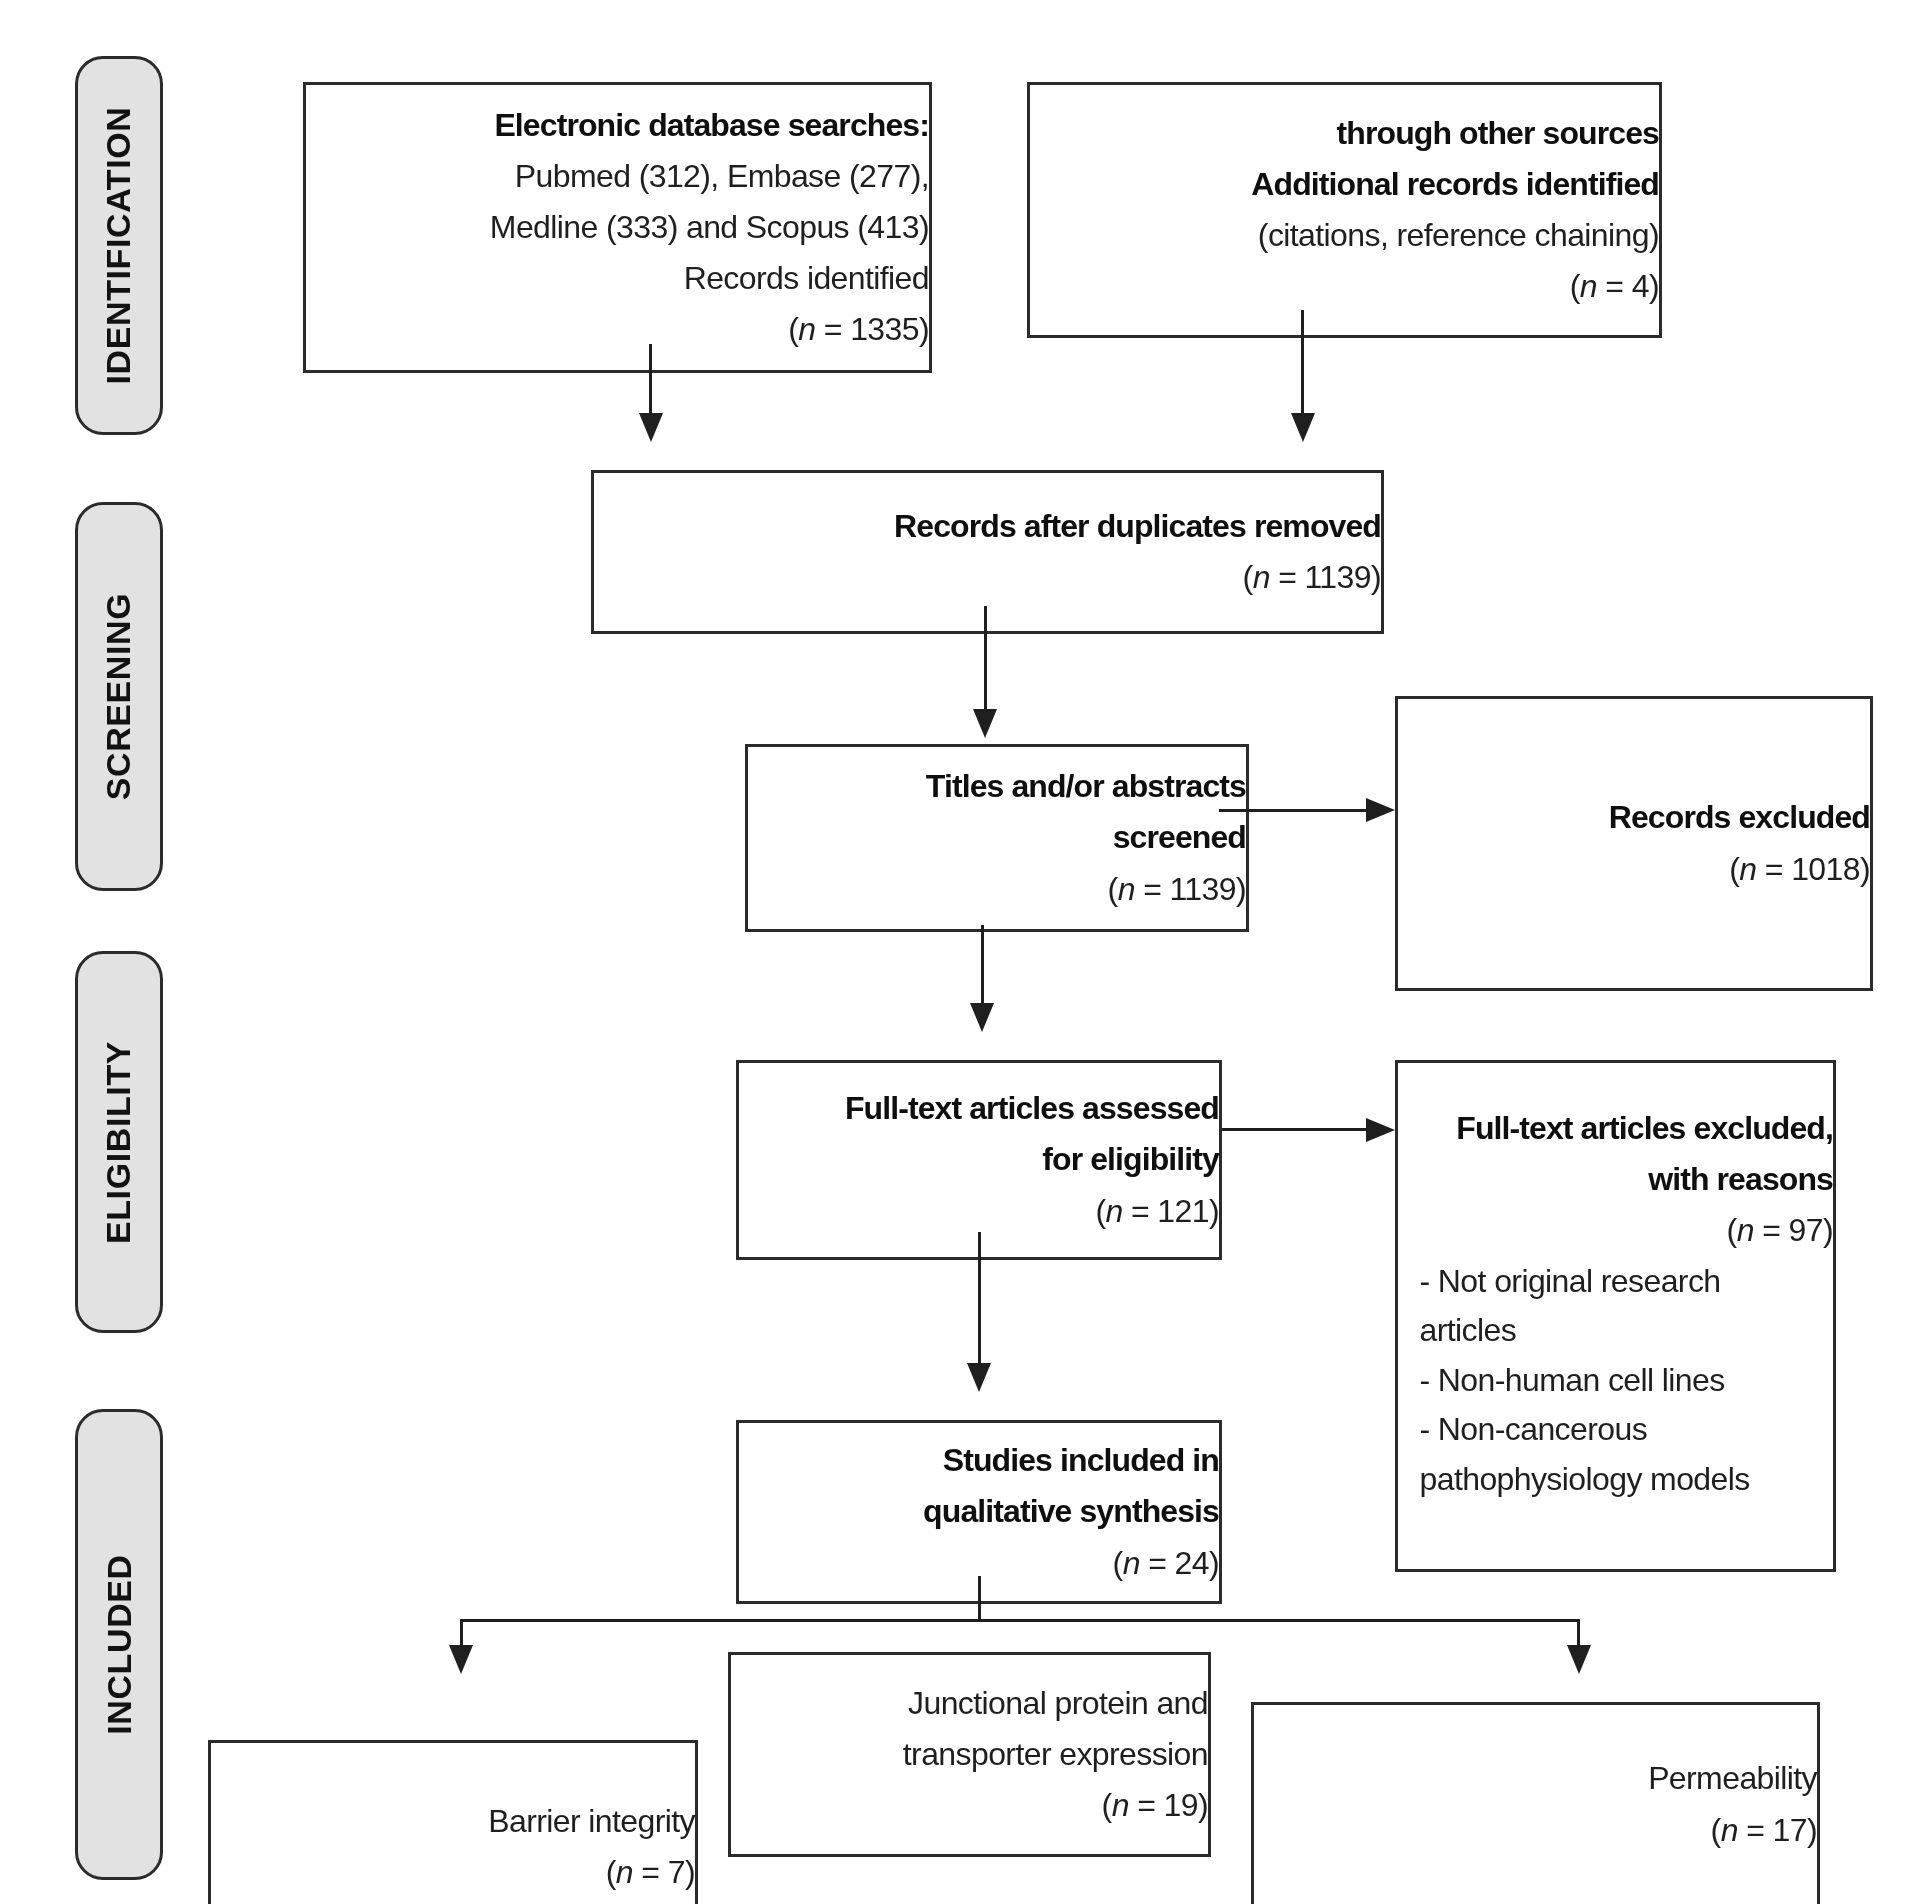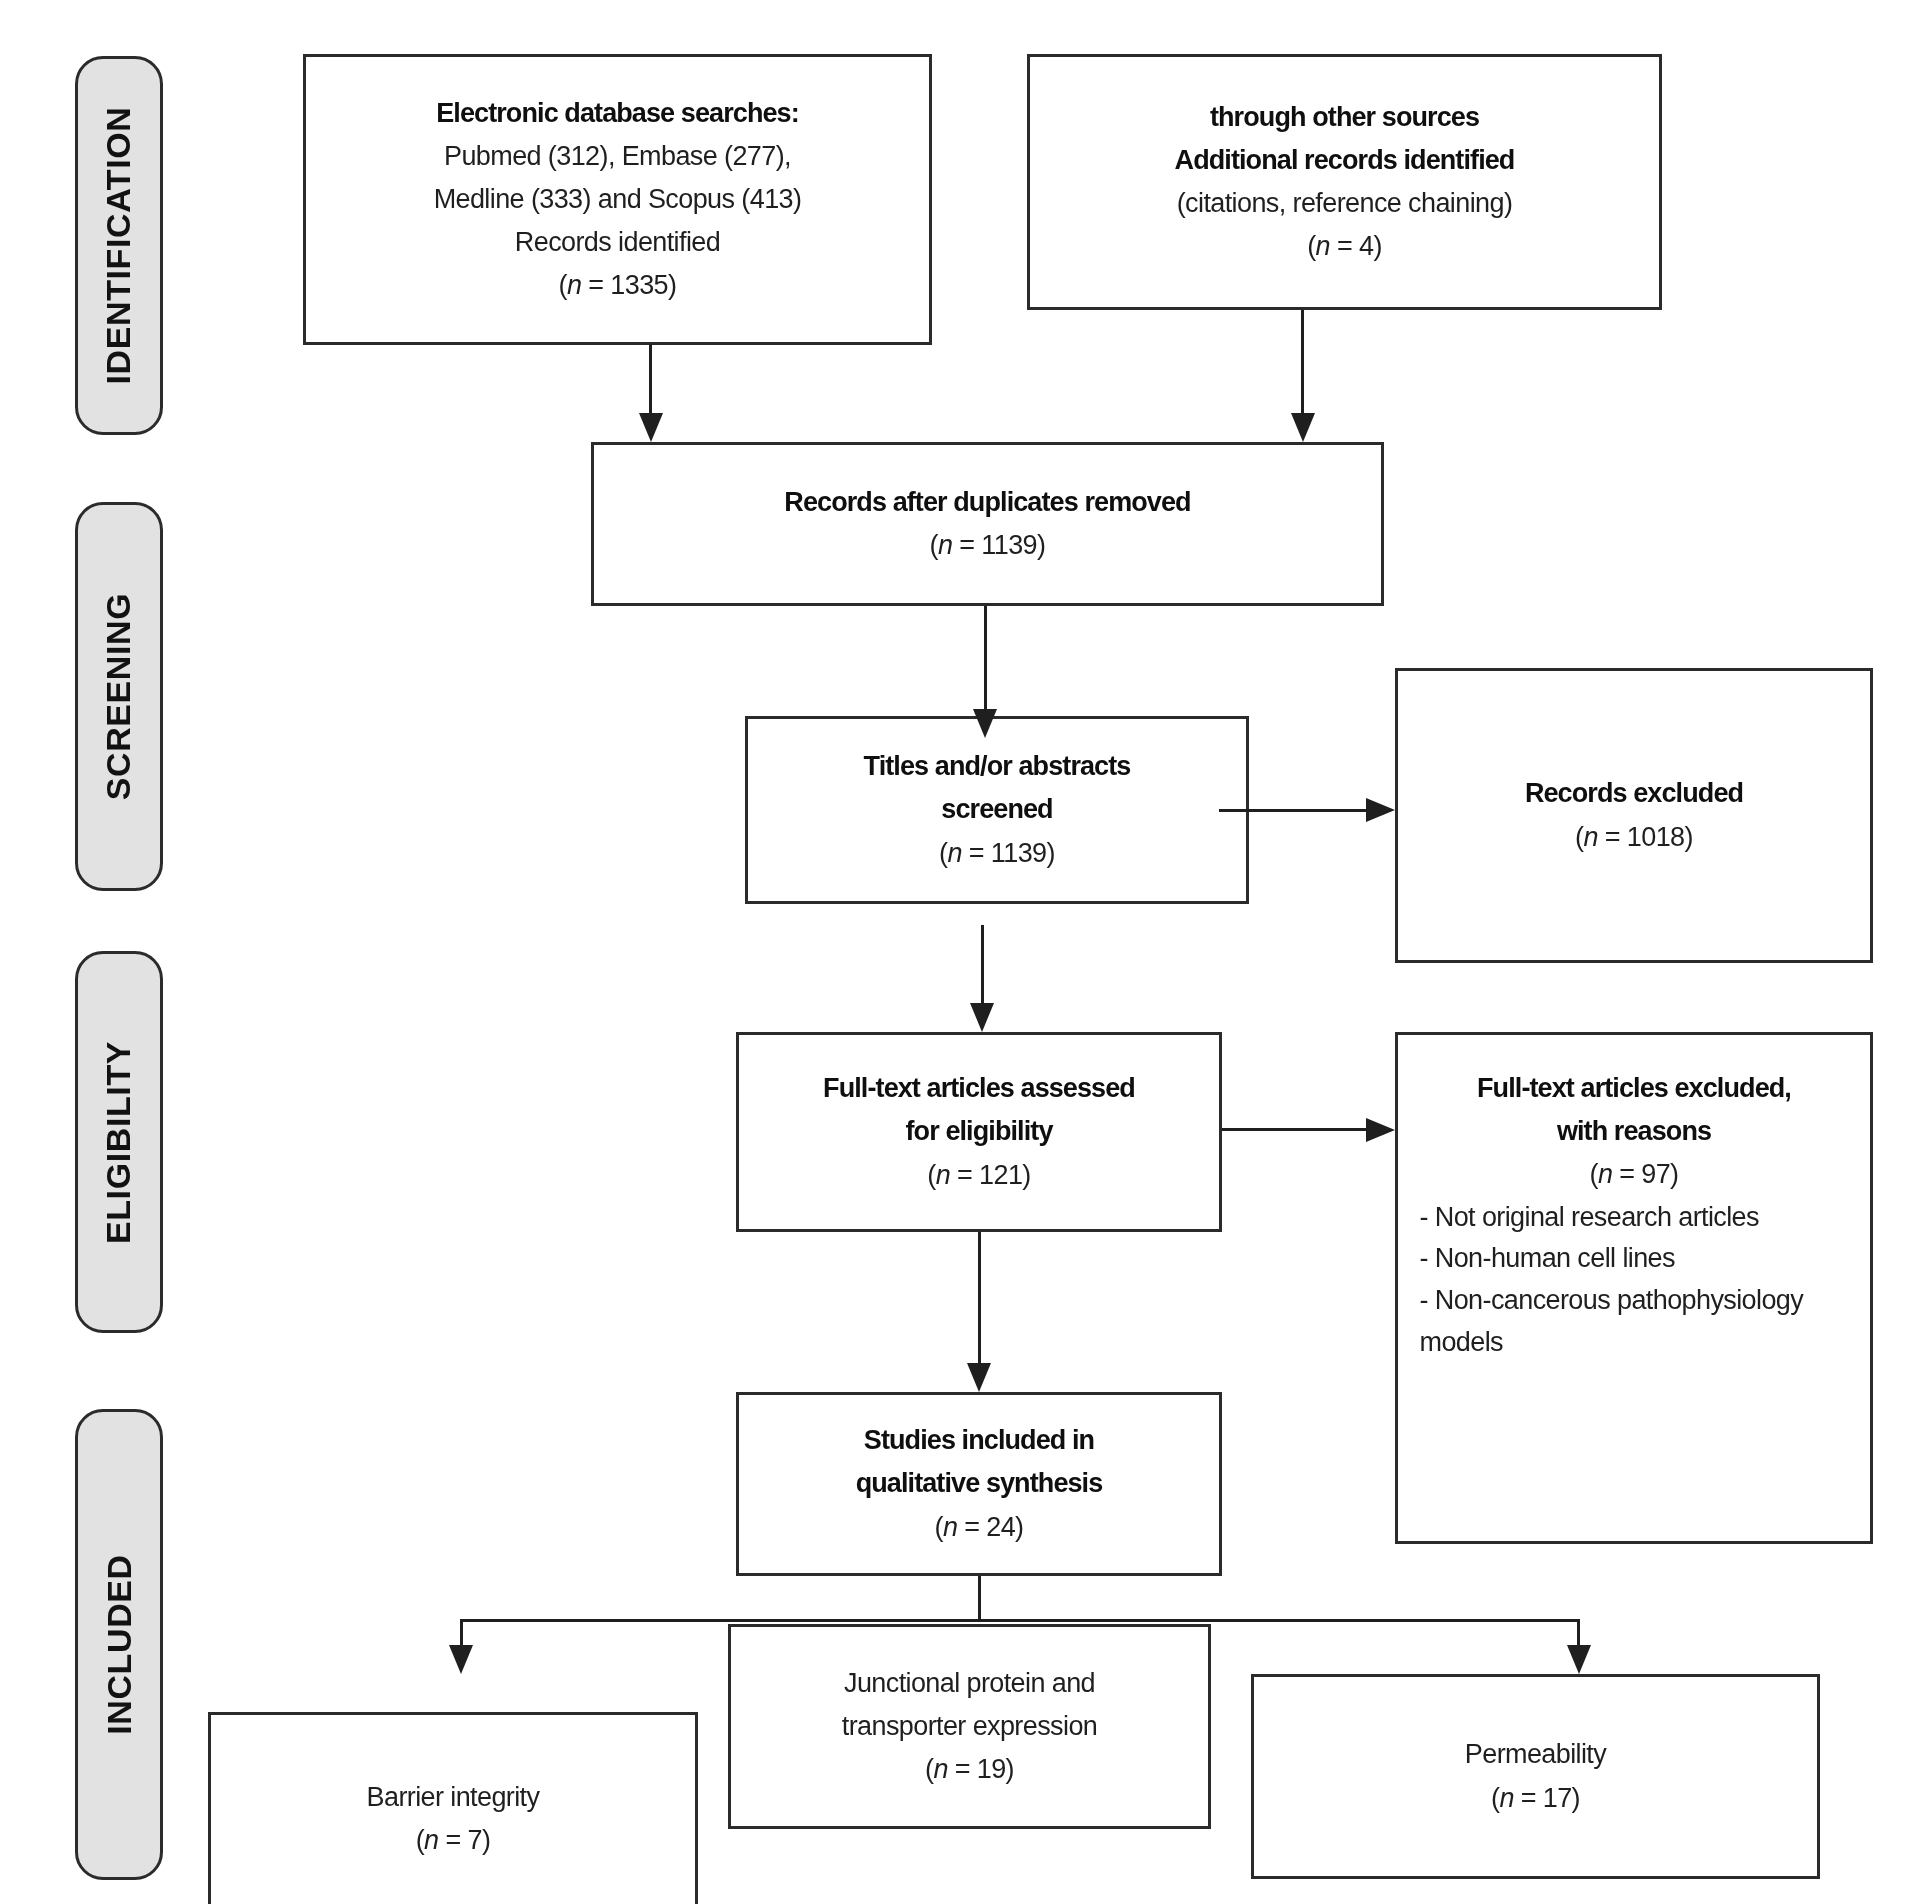--- a/index.html
+++ b/index.html
@@ -40,46 +40,47 @@
   #stage-included{top:1409px;height:471px;}
 
   
   .box{
     position:absolute;
     background:#ffffff;
     border:3.2px solid #2b2b2b;
     box-sizing:border-box;
     display:flex;
     flex-direction:column;
-    align-items:center;
+    align-items:flex-end;
     justify-content:center;
     text-align:center;
-    font-size:27px;
+    font-size:32px;
     line-height:1.6;
     letter-spacing:-0.6px;
     color:#1f1f1f;
+    margin-top:28px;
   }
   .box .t{font-weight:700;letter-spacing:-0.9px;color:#0f0f0f;}
   .box i{font-style:italic;}
   .items{
     align-self:stretch;
     text-align:left;
     padding:0 21.5px;
   }
   .items div{line-height:1.55;}
   #box-electronic{left:303px;top:54px;width:629px;height:291px;}
   #box-additional{left:1027px;top:54px;width:635px;height:256px;}
   #box-duplicates{left:591px;top:442px;width:793px;height:164px;}
   #box-screened{left:745px;top:716px;width:504px;height:188px;}
   #box-records-excluded{left:1395px;top:668px;width:478px;height:295px;}
   #box-fulltext-assessed{left:736px;top:1032px;width:486px;height:200px;}
   #box-fulltext-excluded{
-    left:1395px;top:1032px;width:478px;height:512px;
+    left:1395px;top:1032px;width:441px;height:512px;
     justify-content:flex-start;
-    padding-top:32px;
+    padding-top:40px;
   }
   #box-qualitative{left:736px;top:1392px;width:486px;height:184px;}
   #box-barrier{left:208px;top:1712px;width:490px;height:214px;}
   #box-junctional{left:728px;top:1624px;width:483px;height:205px;}
   #box-permeability{left:1251px;top:1674px;width:569px;height:205px;}
 
   
   .vline,.hline{position:absolute;background:#1f1f1f;}
   .vline{width:2.5px;}
   .hline{height:2.5px;}

